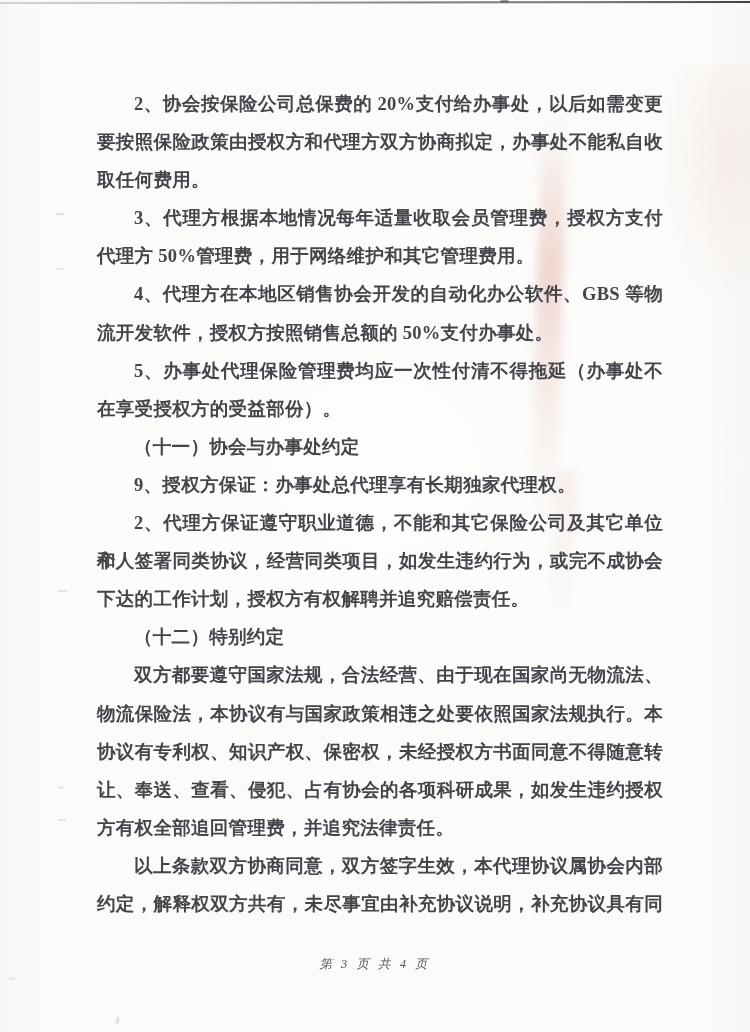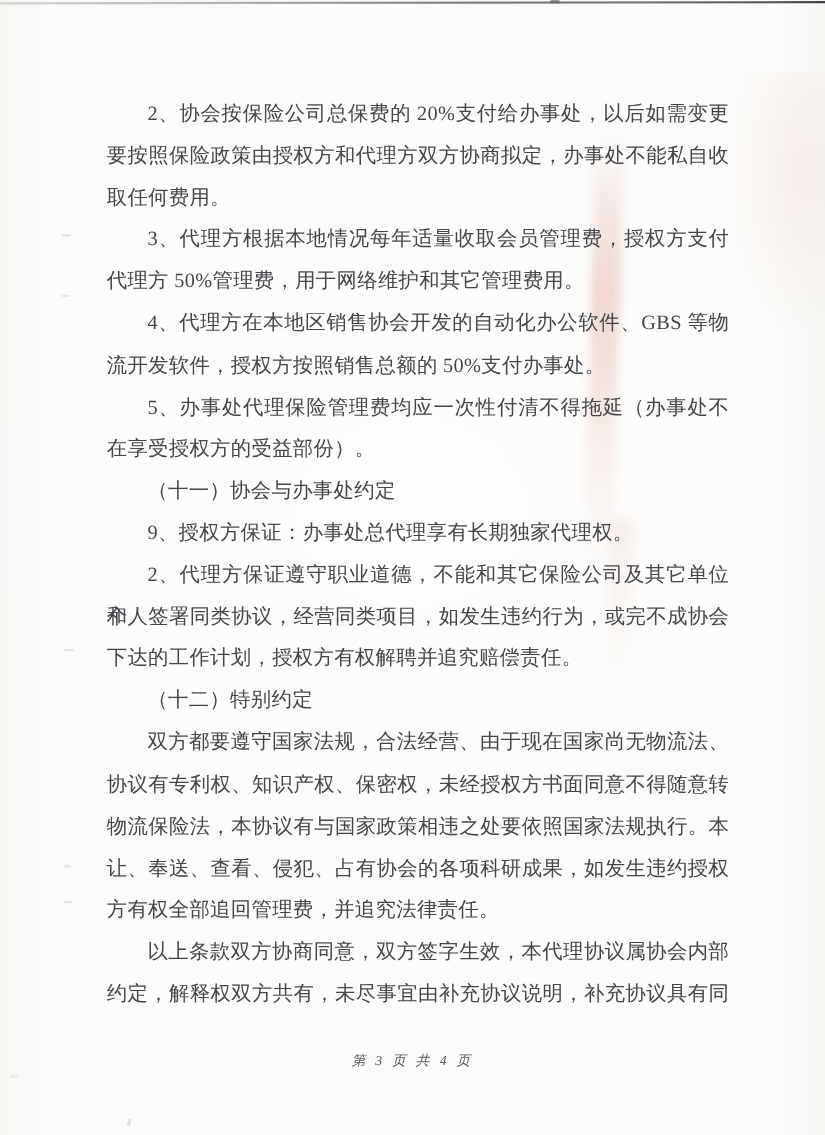--- a/index.html
+++ b/index.html
@@ -28,20 +28,21 @@
     color: var(--text_color, #43454b);
     font-size: 18.5px;
     letter-spacing: 0.3px;
     z-index: 2;
   }
   .line {
     height: 38.1px;
     line-height: 38.1px;
     white-space: nowrap;
     overflow: visible;
+    font-weight: bold;
   }
   .line.indent { text-indent: 37px; }
   .line.fill {
     white-space: normal;
     text-align: justify;
     text-align-last: justify;
     text-justify: inter-character;
   }
   .footer {
     position: absolute;
@@ -155,22 +156,22 @@
       <div class="line">流开发软件，授权方按照销售总额的 50%支付办事处。</div>
       <div class="line indent fill">5、办事处代理保险管理费均应一次性付清不得拖延（办事处不</div>
       <div class="line">在享受授权方的受益部份）。</div>
       <div class="line indent">（十一）协会与办事处约定</div>
       <div class="line indent">9、授权方保证：办事处总代理享有长期独家代理权。</div>
       <div class="line indent fill">2、代理方保证遵守职业道德，不能和其它保险公司及其它单位和</div>
       <div class="line fill">个人签署同类协议，经营同类项目，如发生违约行为，或完不成协会</div>
       <div class="line">下达的工作计划，授权方有权解聘并追究赔偿责任。</div>
       <div class="line indent">（十二）特别约定</div>
       <div class="line indent fill">双方都要遵守国家法规，合法经营、由于现在国家尚无物流法、</div>
+      <div class="line fill">物流保险法，本协议有与国家政策相违之处要依照国家法规执行。本</div>
       <div class="line fill">协议有专利权、知识产权、保密权，未经授权方书面同意不得随意转</div>
-      <div class="line fill">物流保险法，本协议有与国家政策相违之处要依照国家法规执行。本</div>
       <div class="line fill">让、奉送、查看、侵犯、占有协会的各项科研成果，如发生违约授权</div>
       <div class="line">方有权全部追回管理费，并追究法律责任。</div>
       <div class="line indent fill">以上条款双方协商同意，双方签字生效，本代理协议属协会内部</div>
       <div class="line fill">约定，解释权双方共有，未尽事宜由补充协议说明，补充协议具有同</div>
     </div>
 
   <div class="footer">第 3 页 共 4 页</div>
 
 </div>
 

